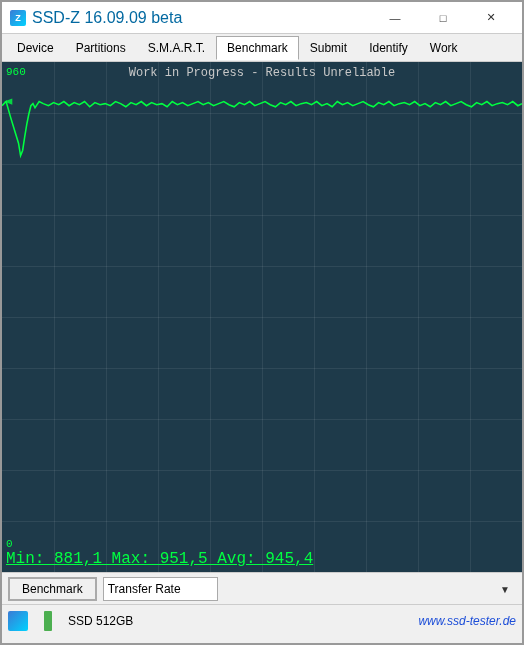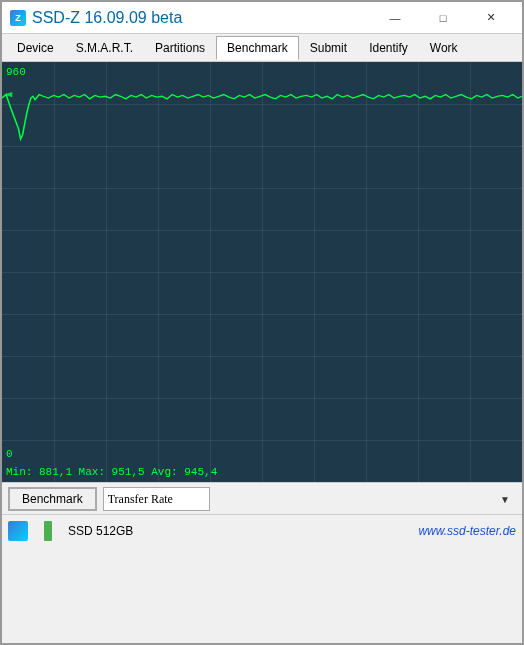--- a/index.html
+++ b/index.html
@@ -81,21 +81,21 @@
       background: #fff;
       border: 1px solid #aaa;
       border-bottom: 1px solid #fff;
     }
 
     
     #main-content {
       background: #1e3a4a;
       margin: 0;
       padding: 0;
-      height: 420px;
+      height: 510px;
       position: relative;
       overflow: hidden;
     }
 
     #chart-canvas-container {
       width: 100%;
       height: 100%;
       position: relative;
     }
 
@@ -132,23 +132,24 @@
       z-index: 10;
     }
 
     
     #stats-bar {
       position: absolute;
       bottom: 4px;
       left: 4px;
       right: 0;
       color: #00ff41;
-      font-size: 11px;
+      font-size: 16px;
       font-family: 'Courier New', monospace;
       z-index: 10;
+      text-decoration: underline;
     }
 
     
     .grid-line-h {
       position: absolute;
       left: 0;
       right: 0;
       height: 1px;
       background: rgba(255,255,255,0.08);
     }
@@ -182,21 +183,20 @@
       flex: 1;
       height: 24px;
       border: 1px solid #aaa;
       background: #fff;
       font-size: 12px;
       padding: 0 4px;
       appearance: none;
       -webkit-appearance: none;
       cursor: pointer;
       padding-right: 20px;
-      font-family: Liberation Serif, serif;
     }
     #dropdown-wrapper {
       position: relative;
       flex: 1;
     }
     #dropdown-arrow {
       position: absolute;
       right: 6px;
       top: 50%;
       transform: translateY(-50%);
@@ -258,22 +258,22 @@
   </div>
   <div id="window-controls">
     <button class="win-btn">—</button>
     <button class="win-btn">□</button>
     <button class="win-btn close">✕</button>
   </div>
 </div>
 
 <div id="menu-bar">
   <div class="menu-item">Device</div>
+  <div class="menu-item">Partitions</div>
   <div class="menu-item">S.M.A.R.T.</div>
-  <div class="menu-item">Partitions</div>
   <div class="menu-item active">Benchmark</div>
   <div class="menu-item">Submit</div>
   <div class="menu-item">Identify</div>
   <div class="menu-item">Work</div>
 </div>
 
 <div id="main-content">
   <div id="chart-canvas-container">
 
     <div class="grid-line-h" style="top: 10%"></div>
@@ -408,20 +408,21 @@
           495,38
           500,42
           504,40
         "></polyline>
 
       <polygon points="2,38 10,35 10,41" fill="#00ff41" opacity="0.8"></polygon>
     </svg>
 
     <div id="y-label-top">960</div>
 
+    <div id="chart-title">Work in Progress - Results Unreliable</div>
 
     <div id="y-label-bottom">0</div>
 
     <div id="stats-bar">Min: 881,1  Max: 951,5  Avg: 945,4</div>
   </div>
 </div>
 
 <div id="control-bar">
   <button id="benchmark-button">Benchmark</button>
   <div id="dropdown-wrapper">

